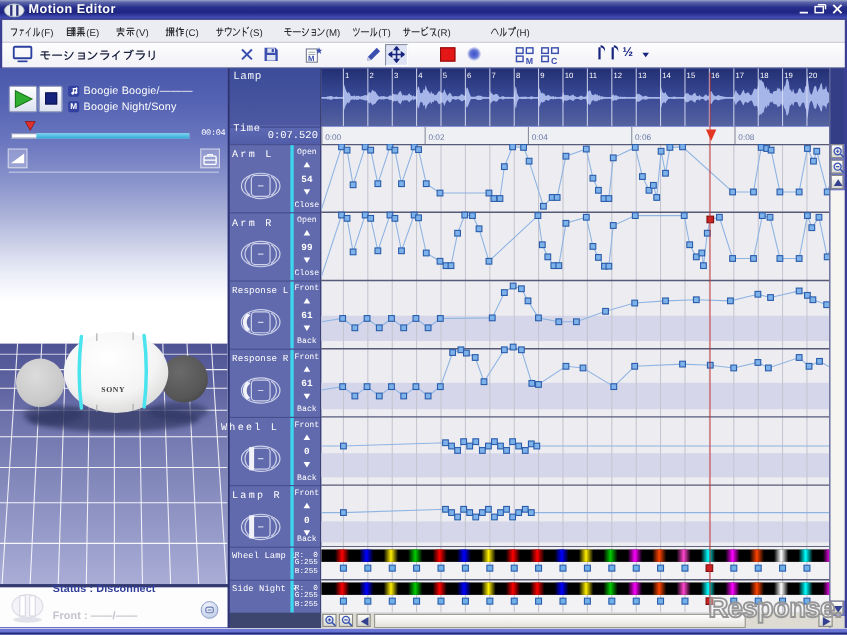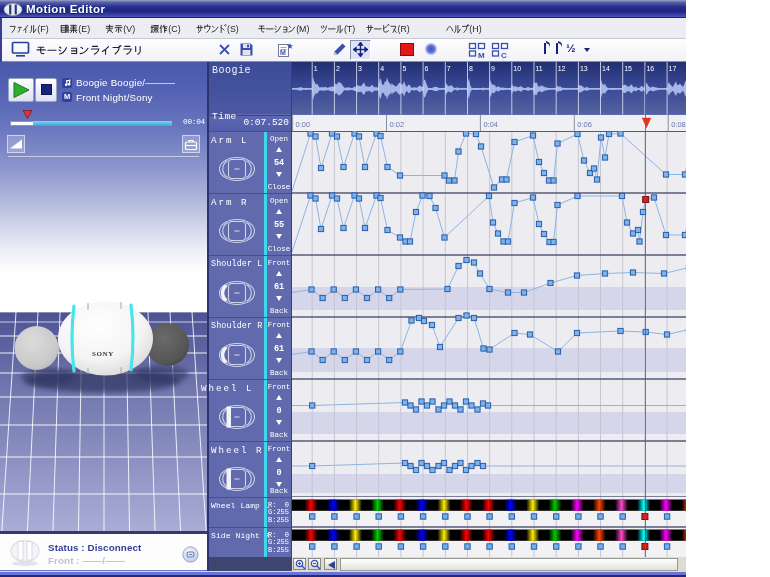--- a/index.html
+++ b/index.html
@@ -1,16 +1,16 @@
 <!DOCTYPE html>
 <html><head><meta charset="utf-8"><style>
 *{margin:0;padding:0;box-sizing:border-box}
 html,body{width:770px;height:577px;overflow:hidden;background:#fff;
  font-family:"Liberation Sans",sans-serif;position:relative}
-#root{position:absolute;left:0;top:0;width:686px;height:577px;overflow:hidden}
+#root{position:absolute;left:0;top:0;width:770px;height:577px;overflow:hidden}
 .abs{position:absolute}
 </style></head><body>
 <div id="root">
     <div class="abs" style="left:0;top:0;width:770px;height:577px;background:#6a74cc"></div>
     <div class="abs" style="left:0;top:0;width:770px;height:18px;background:linear-gradient(#9aa3c6 0%,#5a64a8 12%,#272e8c 38%,#1e2582 62%,#4049b0 88%,#5d66cc 100%)"></div>
     <div class="abs" style="left:0;top:17px;width:770px;height:1px;background:#1a2068"></div>
     <svg class="abs" style="left:3px;top:2.5px" width="20" height="13" viewBox="0 0 20 13">
       <ellipse cx="10" cy="6.5" rx="9" ry="6" fill="#e8eaf2"></ellipse>
       <rect x="6.2" y="1.6" width="2.1" height="9.8" fill="#2a2f7a"></rect>
       <rect x="11.7" y="1.6" width="2.1" height="9.8" fill="#2a2f7a"></rect>
@@ -284,21 +284,21 @@
       <g fill="#fff">
         <rect x="2.2" y="1" width="1.2" height="4.6"></rect>
         <rect x="5" y="0.4" width="1.2" height="4.6"></rect>
         <rect x="2.2" y="1" width="4" height="1.2"></rect>
         <circle cx="2.2" cy="5.8" r="1.3"></circle>
         <circle cx="5" cy="5.2" r="1.3"></circle>
       </g>
     </svg>
     <div class="abs" style="left:76px;top:77px;color:#fff;font-size:9.8px;letter-spacing:0.2px">Boogie Boogie/———</div>
     <div class="abs" style="left:62px;top:92px;width:10px;height:10px;background:#3240a0;border-radius:2px;color:#fff;font-size:7.5px;font-weight:bold;text-align:center;line-height:10px">M</div>
-    <div class="abs" style="left:76px;top:91.5px;color:#fff;font-size:9.8px;letter-spacing:0.2px">Front Night/Sony</div>
+    <div class="abs" style="left:76px;top:91.5px;color:#fff;font-size:9.8px;letter-spacing:0.2px">Boogie Night/Sony</div>
     <svg class="abs" style="left:22px;top:110px" width="11" height="9" viewBox="0 0 11 9">
       <path d="M1 0.5 H10 L5.5 8.5 Z" fill="#e03030" stroke="#8a1818" stroke-width="0.8"></path>
     </svg>
     <div class="abs" style="left:10px;top:120.5px;width:162px;height:5px;background:#fff;border:0.5px solid #8a93b8"></div>
     <div class="abs" style="left:33px;top:120.5px;width:139px;height:5px;background:linear-gradient(#7fd4f0,#30a8d8)"></div>
     <div class="abs" style="left:183px;top:118px;color:#fff;font-size:7.8px;letter-spacing:-0.3px;font-family:'Liberation Mono',monospace">00:04</div>
     <div class="abs" style="left:7px;top:135px;width:18px;height:18px;background:rgba(255,255,255,0.22);border:1px solid rgba(255,255,255,0.55)"></div>
     <svg class="abs" style="left:9px;top:138px" width="14" height="12" viewBox="0 0 14 12">
       <path d="M1 10.5 H13 V1.5 Z" fill="#fff"></path>
     </svg>
@@ -382,39 +382,39 @@
 <text x="101" y="66" font-family="Liberation Serif" font-size="7" font-weight="bold" fill="#3a3a3a" text-anchor="middle" letter-spacing="0.6">SONY</text>
 </svg>
     <div class="abs" style="left:0px;top:531px;width:209px;height:2.5px;background:#343a6e"></div>
     <div class="abs" style="left:0px;top:533.5px;width:207px;height:36.5px;background:#fdfdfe"></div>
     <svg class="abs" style="left:8px;top:539px" width="34" height="28" viewBox="0 0 34 28">
 <ellipse cx="17" cy="24.5" rx="13" ry="2.6" fill="#e2e2ea"></ellipse>
 <ellipse cx="17" cy="12" rx="14" ry="10.5" fill="#f4f4f8" stroke="#dedee8" stroke-width="1.2"></ellipse>
 <rect x="10" y="2.5" width="5" height="18.5" fill="#fff" stroke="#d8d8e2" stroke-width="1"></rect>
 <rect x="19" y="2.5" width="5" height="18.5" fill="#fff" stroke="#d8d8e2" stroke-width="1"></rect>
 </svg>
-    <div class="abs" style="left:48px;top:542px;color:#33409a;font-size:9.8px;font-weight:bold;letter-spacing:0.1px">Status : Disconnect</div>
+    <div class="abs" style="left:48px;top:530px;color:#33409a;font-size:9.8px;font-weight:bold;letter-spacing:0.1px">Status : Disconnect</div>
     <div class="abs" style="left:48px;top:555px;color:#c2c2cc;font-size:9.8px;font-weight:bold;letter-spacing:0.1px">Front : ——/——</div>
     <svg class="abs" style="left:182px;top:546px" width="17" height="17" viewBox="0 0 20 20">
 <defs>
         <radialGradient id="cbtn" cx="0.4" cy="0.3" r="0.9">
           <stop offset="0" stop-color="#f2f6fc"></stop>
           <stop offset="0.7" stop-color="#c6d2ea"></stop>
           <stop offset="1" stop-color="#9aaad2"></stop>
         </radialGradient>
       </defs>
 <circle cx="10" cy="10" r="9" fill="url(#cbtn)" stroke="#8a9ac6" stroke-width="1"></circle>
 <rect x="6" y="7" width="8" height="6" rx="2" fill="none" stroke="#6a7ab0" stroke-width="1.2"></rect>
 <line x1="8" y1="10" x2="12" y2="10" stroke="#6a7ab0" stroke-width="1.2"></line>
 </svg>
     <div class="abs" style="left:207px;top:62px;width:2px;height:509px;background:#2c3370"></div>
     <div class="abs" style="left:209px;top:62px;width:83px;height:495px;background:#616aad"></div>
     <div class="abs" style="left:292px;top:131px;width:462px;height:426px;background:#ededf1"></div>
     <div class="abs" style="left:209px;top:62px;width:83px;height:52px;background:linear-gradient(#3c4c98,#4c58a2)"></div>
-    <div class="abs" style="left:212px;top:65px;color:#f0f2fa;font-size:10px;font-family:'Liberation Mono',monospace;letter-spacing:0.5px">Boogie</div>
+    <div class="abs" style="left:212px;top:65px;color:#f0f2fa;font-size:10px;font-family:'Liberation Mono',monospace;letter-spacing:0.5px">Lamp</div>
     <svg class="abs" style="left:292px;top:62px" width="462" height="52.5" viewBox="292 62 462 52.5">
       <defs>
         <linearGradient id="sbg" x1="0" y1="0" x2="0" y2="1">
           <stop offset="0" stop-color="#222f72"></stop>
           <stop offset="0.5" stop-color="#3a4a96"></stop>
           <stop offset="1" stop-color="#55629f"></stop>
         </linearGradient>
       </defs>
       <rect x="292" y="62" width="462" height="52.5" fill="url(#sbg)"></rect>
       <path d="M292.0 88.1 L293.0 88.1 L294.0 88.1 L295.0 88.1 L296.0 88.1 L297.0 88.1 L298.0 87.5 L299.0 87.8 L300.0 87.2 L301.0 87.3 L302.0 87.4 L303.0 88.1 L304.0 88.1 L305.0 88.0 L306.0 87.8 L307.0 88.1 L308.0 88.1 L309.0 88.1 L310.0 88.1 L311.0 88.1 L312.0 88.1 L313.0 76.7 L314.0 80.7 L315.0 83.1 L316.0 84.8 L317.0 83.6 L318.0 85.1 L319.0 87.2 L320.0 87.2 L321.0 87.6 L322.0 86.7 L323.0 87.7 L324.0 87.0 L325.0 87.3 L326.0 87.1 L327.0 87.8 L328.0 87.7 L329.0 87.3 L330.0 87.2 L331.0 86.7 L332.0 86.5 L333.0 86.4 L334.0 87.0 L335.0 84.1 L336.0 83.6 L337.0 84.8 L338.0 82.6 L339.0 81.7 L340.0 83.1 L341.0 83.0 L342.0 84.6 L343.0 86.1 L344.0 87.3 L345.0 88.0 L346.0 87.4 L347.0 87.5 L348.0 87.6 L349.0 87.3 L350.0 87.8 L351.0 87.9 L352.0 88.1 L353.0 87.7 L354.0 87.1 L355.0 86.6 L356.0 87.5 L357.0 85.1 L358.0 85.5 L359.0 86.0 L360.0 85.4 L361.0 86.6 L362.0 85.0 L363.0 83.6 L364.0 82.6 L365.0 84.6 L366.0 87.0 L367.0 85.9 L368.0 87.0 L369.0 86.4 L370.0 87.0 L371.0 85.8 L372.0 84.6 L373.0 86.3 L374.0 86.4 L375.0 87.8 L376.0 86.5 L377.0 87.7 L378.0 87.6 L379.0 82.8 L380.0 78.3 L381.0 79.6 L382.0 84.5 L383.0 84.8 L384.0 84.5 L385.0 80.8 L386.0 82.3 L387.0 77.3 L388.0 80.8 L389.0 82.7 L390.0 83.3 L391.0 85.6 L392.0 82.8 L393.0 85.2 L394.0 84.8 L395.0 86.6 L396.0 86.3 L397.0 86.0 L398.0 84.2 L399.0 82.9 L400.0 82.8 L401.0 84.1 L402.0 84.8 L403.0 83.9 L404.0 80.9 L405.0 83.9 L406.0 86.0 L407.0 87.0 L408.0 85.2 L409.0 84.4 L410.0 85.3 L411.0 87.6 L412.0 87.8 L413.0 87.5 L414.0 87.3 L415.0 87.3 L416.0 87.8 L417.0 87.6 L418.0 87.0 L419.0 86.0 L420.0 85.5 L421.0 86.3 L422.0 87.0 L423.0 87.1 L424.0 79.9 L425.0 79.6 L426.0 82.6 L427.0 85.3 L428.0 87.7 L429.0 87.9 L430.0 87.9 L431.0 88.0 L432.0 87.9 L433.0 87.6 L434.0 87.0 L435.0 86.8 L436.0 87.0 L437.0 87.0 L438.0 87.4 L439.0 87.9 L440.0 88.1 L441.0 88.0 L442.0 88.1 L443.0 88.1 L444.0 88.1 L445.0 88.1 L446.0 82.7 L447.0 84.8 L448.0 85.7 L449.0 86.5 L450.0 85.5 L451.0 85.4 L452.0 85.4 L453.0 86.8 L454.0 88.1 L455.0 88.1 L456.0 87.8 L457.0 87.5 L458.0 87.4 L459.0 88.1 L460.0 88.1 L461.0 88.1 L462.0 87.9 L463.0 88.1 L464.0 88.1 L465.0 88.1 L466.0 88.1 L467.0 88.1 L468.0 81.7 L469.0 78.0 L470.0 84.3 L471.0 86.9 L472.0 88.1 L473.0 88.1 L474.0 87.9 L475.0 88.0 L476.0 88.0 L477.0 87.9 L478.0 87.8 L479.0 88.1 L480.0 88.1 L481.0 88.1 L482.0 88.0 L483.0 87.5 L484.0 87.8 L485.0 88.1 L486.0 88.1 L487.0 88.1 L488.0 88.1 L489.0 88.1 L490.0 79.9 L491.0 81.8 L492.0 85.1 L493.0 84.2 L494.0 85.0 L495.0 85.3 L496.0 87.2 L497.0 87.0 L498.0 86.4 L499.0 86.3 L500.0 87.6 L501.0 87.8 L502.0 87.8 L503.0 87.3 L504.0 88.1 L505.0 87.7 L506.0 88.1 L507.0 88.1 L508.0 88.1 L509.0 88.1 L510.0 87.7 L511.0 88.0 L512.0 83.5 L513.0 86.6 L514.0 86.3 L515.0 86.5 L516.0 86.4 L517.0 86.8 L518.0 87.6 L519.0 86.9 L520.0 86.7 L521.0 85.7 L522.0 87.3 L523.0 87.6 L524.0 88.1 L525.0 88.1 L526.0 88.1 L527.0 87.4 L528.0 86.8 L529.0 87.3 L530.0 87.9 L531.0 88.0 L532.0 87.7 L533.0 87.8 L534.0 81.9 L535.0 83.4 L536.0 81.9 L537.0 83.0 L538.0 86.0 L539.0 86.4 L540.0 86.7 L541.0 85.1 L542.0 86.3 L543.0 85.6 L544.0 87.3 L545.0 86.5 L546.0 88.0 L547.0 87.2 L548.0 87.9 L549.0 87.9 L550.0 88.1 L551.0 88.1 L552.0 88.1 L553.0 88.1 L554.0 88.1 L555.0 88.1 L556.0 88.1 L557.0 85.8 L558.0 86.1 L559.0 87.3 L560.0 86.1 L561.0 87.2 L562.0 87.6 L563.0 88.1 L564.0 87.8 L565.0 88.1 L566.0 87.9 L567.0 88.1 L568.0 88.0 L569.0 88.1 L570.0 88.1 L571.0 88.1 L572.0 88.1 L573.0 88.1 L574.0 88.1 L575.0 88.1 L576.0 88.1 L577.0 88.1 L578.0 88.1 L579.0 85.0 L580.0 85.5 L581.0 85.2 L582.0 86.2 L583.0 86.6 L584.0 87.7 L585.0 87.7 L586.0 87.3 L587.0 87.1 L588.0 87.5 L589.0 88.0 L590.0 88.1 L591.0 88.1 L592.0 88.1 L593.0 88.1 L594.0 88.1 L595.0 88.1 L596.0 88.1 L597.0 88.1 L598.0 88.1 L599.0 88.1 L600.0 88.1 L601.0 79.1 L602.0 83.1 L603.0 84.6 L604.0 84.7 L605.0 83.6 L606.0 85.9 L607.0 87.2 L608.0 88.1 L609.0 88.1 L610.0 88.1 L611.0 88.1 L612.0 87.9 L613.0 87.8 L614.0 88.0 L615.0 88.1 L616.0 88.1 L617.0 88.1 L618.0 88.1 L619.0 88.1 L620.0 88.1 L621.0 88.1 L622.0 88.1 L623.0 85.5 L624.0 84.7 L625.0 84.8 L626.0 85.0 L627.0 86.5 L628.0 86.3 L629.0 87.0 L630.0 85.5 L631.0 85.0 L632.0 84.3 L633.0 86.9 L634.0 87.2 L635.0 87.5 L636.0 86.1 L637.0 87.7 L638.0 87.9 L639.0 88.1 L640.0 87.5 L641.0 86.2 L642.0 85.8 L643.0 87.2 L644.0 87.6 L645.0 84.7 L646.0 82.9 L647.0 83.2 L648.0 85.5 L649.0 86.6 L650.0 87.4 L651.0 87.5 L652.0 86.9 L653.0 86.4 L654.0 86.9 L655.0 87.2 L656.0 87.5 L657.0 87.4 L658.0 87.9 L659.0 88.0 L660.0 88.1 L661.0 88.1 L662.0 88.1 L663.0 88.1 L664.0 88.1 L665.0 88.1 L666.0 88.1 L667.0 88.1 L668.0 84.2 L669.0 81.7 L670.0 84.4 L671.0 85.1 L672.0 86.6 L673.0 86.7 L674.0 85.1 L675.0 83.0 L676.0 81.4 L677.0 84.5 L678.0 85.3 L679.0 84.3 L680.0 83.8 L681.0 84.8 L682.0 86.3 L683.0 86.6 L684.0 85.1 L685.0 82.0 L686.0 80.4 L687.0 80.6 L688.0 81.4 L689.0 78.7 L690.0 70.8 L691.0 73.3 L692.0 72.0 L693.0 74.4 L694.0 74.5 L695.0 78.5 L696.0 80.9 L697.0 78.5 L698.0 82.3 L699.0 80.5 L700.0 85.0 L701.0 84.4 L702.0 85.7 L703.0 83.4 L704.0 82.8 L705.0 82.7 L706.0 82.4 L707.0 79.5 L708.0 81.0 L709.0 80.2 L710.0 83.7 L711.0 80.8 L712.0 82.5 L713.0 78.7 L714.0 77.5 L715.0 71.5 L716.0 71.8 L717.0 74.3 L718.0 81.5 L719.0 81.5 L720.0 84.0 L721.0 80.4 L722.0 84.3 L723.0 85.2 L724.0 84.8 L725.0 84.4 L726.0 81.2 L727.0 80.0 L728.0 81.0 L729.0 83.7 L730.0 84.4 L731.0 84.3 L732.0 78.9 L733.0 77.8 L734.0 67.6 L735.0 76.3 L736.0 83.4 L737.0 85.4 L738.0 86.1 L739.0 83.0 L740.0 79.3 L741.0 77.9 L742.0 78.7 L743.0 83.9 L744.0 81.3 L745.0 80.0 L746.0 76.4 L747.0 75.4 L748.0 82.1 L749.0 80.7 L750.0 81.2 L751.0 77.8 L752.0 82.9 L753.0 84.1 L754.0 84.9 L754.0 92.8 L753.0 93.5 L752.0 94.6 L751.0 99.3 L750.0 96.2 L749.0 96.6 L748.0 95.3 L747.0 101.5 L746.0 100.6 L745.0 97.3 L744.0 96.1 L743.0 93.7 L742.0 98.4 L741.0 99.2 L740.0 97.9 L739.0 94.5 L738.0 91.7 L737.0 92.3 L736.0 94.2 L735.0 100.6 L734.0 108.7 L733.0 99.3 L732.0 98.2 L731.0 93.3 L730.0 93.2 L729.0 93.9 L728.0 96.4 L727.0 97.3 L726.0 96.2 L725.0 93.2 L724.0 92.8 L723.0 92.5 L722.0 93.3 L721.0 96.9 L720.0 93.6 L719.0 95.9 L718.0 95.9 L717.0 102.6 L716.0 104.8 L715.0 105.1 L714.0 99.6 L713.0 98.5 L712.0 95.0 L711.0 96.6 L710.0 93.9 L709.0 97.1 L708.0 96.4 L707.0 97.7 L706.0 95.1 L705.0 94.8 L704.0 94.7 L703.0 94.2 L702.0 92.0 L701.0 93.3 L700.0 92.6 L699.0 96.8 L698.0 95.2 L697.0 98.7 L696.0 96.4 L695.0 98.7 L694.0 102.4 L693.0 102.5 L692.0 104.6 L691.0 103.4 L690.0 105.7 L689.0 98.5 L688.0 96.0 L687.0 96.7 L686.0 96.9 L685.0 95.4 L684.0 92.6 L683.0 91.3 L682.0 91.5 L681.0 92.8 L680.0 93.7 L679.0 93.3 L678.0 92.4 L677.0 93.2 L676.0 96.0 L675.0 94.6 L674.0 92.6 L673.0 91.1 L672.0 91.2 L671.0 92.6 L670.0 93.2 L669.0 95.7 L668.0 93.4 L667.0 89.8 L666.0 89.8 L665.0 89.8 L664.0 89.8 L663.0 89.8 L662.0 89.8 L661.0 89.8 L660.0 89.8 L659.0 89.9 L658.0 90.0 L657.0 90.5 L656.0 90.3 L655.0 90.7 L654.0 90.9 L653.0 91.4 L652.0 90.9 L651.0 90.4 L650.0 90.5 L649.0 91.2 L648.0 92.2 L647.0 94.3 L646.0 94.6 L645.0 92.9 L644.0 90.2 L643.0 90.6 L642.0 91.9 L641.0 91.6 L640.0 90.4 L639.0 89.8 L638.0 90.0 L637.0 90.2 L636.0 91.7 L635.0 90.4 L634.0 90.7 L633.0 90.9 L632.0 93.3 L631.0 92.7 L630.0 92.2 L629.0 90.9 L628.0 91.5 L627.0 91.3 L626.0 92.6 L625.0 92.9 L624.0 93.0 L623.0 92.2 L622.0 89.8 L621.0 89.8 L620.0 89.8 L619.0 89.8 L618.0 89.8 L617.0 89.8 L616.0 89.8 L615.0 89.8 L614.0 89.9 L613.0 90.1 L612.0 90.0 L611.0 89.8 L610.0 89.8 L609.0 89.8 L608.0 89.8 L607.0 90.7 L606.0 91.8 L605.0 94.0 L604.0 92.9 L603.0 93.1 L602.0 94.4 L601.0 98.1 L600.0 89.8 L599.0 89.8 L598.0 89.8 L597.0 89.8 L596.0 89.8 L595.0 89.8 L594.0 89.8 L593.0 89.8 L592.0 89.8 L591.0 89.8 L590.0 89.8 L589.0 89.9 L588.0 90.4 L587.0 90.7 L586.0 90.5 L585.0 90.2 L584.0 90.2 L583.0 91.2 L582.0 91.6 L581.0 92.5 L580.0 92.3 L579.0 92.7 L578.0 89.8 L577.0 89.8 L576.0 89.8 L575.0 89.8 L574.0 89.8 L573.0 89.8 L572.0 89.8 L571.0 89.8 L570.0 89.8 L569.0 89.8 L568.0 90.0 L567.0 89.8 L566.0 90.0 L565.0 89.8 L564.0 90.1 L563.0 89.8 L562.0 90.3 L561.0 90.7 L560.0 91.6 L559.0 90.6 L558.0 91.7 L557.0 91.9 L556.0 89.8 L555.0 89.8 L554.0 89.8 L553.0 89.8 L552.0 89.8 L551.0 89.8 L550.0 89.8 L549.0 90.0 L548.0 90.0 L547.0 90.6 L546.0 89.9 L545.0 91.3 L544.0 90.6 L543.0 92.2 L542.0 91.5 L541.0 92.6 L540.0 91.1 L539.0 91.4 L538.0 91.8 L537.0 94.6 L536.0 95.6 L535.0 94.2 L534.0 95.5 L533.0 90.1 L532.0 90.2 L531.0 89.9 L530.0 90.0 L529.0 90.6 L528.0 91.0 L527.0 90.5 L526.0 89.9 L525.0 89.9 L524.0 89.8 L523.0 90.3 L522.0 90.6 L521.0 92.1 L520.0 91.1 L519.0 90.9 L518.0 90.3 L517.0 91.0 L516.0 91.4 L515.0 91.3 L514.0 91.5 L513.0 91.2 L512.0 94.0 L511.0 89.9 L510.0 90.2 L509.0 89.8 L508.0 89.8 L507.0 89.8 L506.0 89.8 L505.0 90.2 L504.0 89.8 L503.0 90.5 L502.0 90.1 L501.0 90.1 L500.0 90.3 L499.0 91.5 L498.0 91.4 L497.0 90.8 L496.0 90.6 L495.0 92.4 L494.0 92.7 L493.0 93.4 L492.0 92.6 L491.0 95.7 L490.0 97.3 L489.0 89.8 L488.0 89.8 L487.0 89.8 L486.0 89.8 L485.0 89.8 L484.0 90.1 L483.0 90.4 L482.0 89.9 L481.0 89.8 L480.0 89.8 L479.0 89.8 L478.0 90.1 L477.0 90.0 L476.0 89.9 L475.0 89.9 L474.0 90.0 L473.0 89.8 L472.0 89.8 L471.0 90.9 L470.0 93.3 L469.0 99.1 L468.0 95.7 L467.0 89.8 L466.0 89.8 L465.0 89.8 L464.0 89.8 L463.0 89.8 L462.0 90.0 L461.0 89.8 L460.0 89.8 L459.0 89.8 L458.0 90.4 L457.0 90.4 L456.0 90.1 L455.0 89.8 L454.0 89.8 L453.0 91.0 L452.0 92.3 L451.0 92.3 L450.0 92.2 L449.0 91.3 L448.0 92.0 L447.0 92.8 L446.0 94.8 L445.0 89.8 L444.0 89.8 L443.0 89.8 L442.0 89.8 L441.0 89.9 L440.0 89.8 L439.0 90.0 L438.0 90.5 L437.0 90.9 L436.0 90.9 L435.0 91.0 L434.0 90.9 L433.0 90.3 L432.0 90.0 L431.0 89.9 L430.0 90.0 L429.0 90.1 L428.0 90.2 L427.0 92.4 L426.0 94.9 L425.0 97.6 L424.0 97.4 L423.0 90.8 L422.0 90.8 L421.0 91.5 L420.0 92.2 L419.0 91.7 L418.0 90.9 L417.0 90.3 L416.0 90.1 L415.0 90.6 L414.0 90.6 L413.0 90.4 L412.0 90.1 L411.0 90.3 L410.0 92.4 L409.0 93.2 L408.0 92.5 L407.0 90.8 L406.0 91.8 L405.0 93.7 L404.0 96.5 L403.0 93.7 L402.0 92.9 L401.0 93.5 L400.0 94.7 L399.0 94.6 L398.0 93.5 L397.0 91.7 L396.0 91.5 L395.0 91.2 L394.0 92.9 L393.0 92.5 L392.0 94.7 L391.0 92.2 L390.0 94.2 L389.0 94.8 L388.0 96.5 L387.0 99.7 L386.0 95.1 L385.0 96.6 L384.0 93.2 L383.0 92.8 L382.0 93.1 L381.0 97.6 L380.0 98.9 L379.0 94.7 L378.0 90.3 L377.0 90.2 L376.0 91.3 L375.0 90.1 L374.0 91.4 L373.0 91.5 L372.0 93.1 L371.0 91.9 L370.0 90.8 L369.0 91.4 L368.0 90.8 L367.0 91.9 L366.0 90.8 L365.0 93.0 L364.0 94.9 L363.0 93.9 L362.0 92.7 L361.0 91.2 L360.0 92.3 L359.0 91.7 L358.0 92.2 L357.0 92.6 L356.0 90.4 L355.0 91.2 L354.0 90.8 L353.0 90.2 L352.0 89.8 L351.0 90.0 L350.0 90.1 L349.0 90.6 L348.0 90.3 L347.0 90.4 L346.0 90.4 L345.0 89.9 L344.0 90.6 L343.0 91.7 L342.0 93.0 L341.0 94.5 L340.0 94.4 L339.0 95.7 L338.0 94.9 L337.0 92.9 L336.0 94.0 L335.0 93.5 L334.0 90.9 L333.0 91.4 L332.0 91.3 L331.0 91.2 L330.0 90.7 L329.0 90.6 L328.0 90.2 L327.0 90.1 L326.0 90.7 L325.0 90.6 L324.0 90.8 L323.0 90.2 L322.0 91.1 L321.0 90.3 L320.0 90.6 L319.0 90.7 L318.0 92.6 L317.0 94.0 L316.0 92.9 L315.0 94.5 L314.0 96.6 L313.0 100.3 L312.0 89.8 L311.0 89.8 L310.0 89.8 L309.0 89.8 L308.0 89.8 L307.0 89.9 L306.0 90.1 L305.0 90.0 L304.0 89.8 L303.0 89.8 L302.0 90.5 L301.0 90.6 L300.0 90.7 L299.0 90.1 L298.0 90.4 L297.0 89.8 L296.0 89.8 L295.0 89.8 L294.0 89.8 L293.0 89.8 L292.0 89.8 Z" fill="#a7b6e8"></path>
@@ -499,43 +499,43 @@
         <ellipse cx="22.0" cy="14.0" rx="17.5" ry="11.5"></ellipse>
         <rect x="13.5" y="4.5" width="17" height="19" rx="3.5"></rect>
         <line x1="19.5" y1="14.0" x2="24.5" y2="14.0"></line>
         <path d="M12.5 5.5 A 13 11 0 0 0 12.5 22.5"></path>
         <path d="M31.5 5.5 A 13 11 0 0 1 31.5 22.5"></path>
       </g>
     </svg>
     <div class="abs" style="left:263.5px;top:194.0px;width:3px;height:61.0px;background:#3cd8ee"></div>
     <div class="abs" style="left:266.5px;top:196.5px;width:25px;text-align:center;color:#fff;font-size:7.5px;font-family:'Liberation Mono',monospace">Open</div>
     <div class="abs" style="left:276px;top:208.5px;width:0;height:0;border-left:3.5px solid transparent;border-right:3.5px solid transparent;border-bottom:5px solid #fff"></div>
-    <div class="abs" style="left:266.5px;top:219.5px;width:25px;text-align:center;color:#fff;font-size:8.5px;font-weight:bold;font-family:'Liberation Mono',monospace">55</div>
+    <div class="abs" style="left:266.5px;top:219.5px;width:25px;text-align:center;color:#fff;font-size:8.5px;font-weight:bold;font-family:'Liberation Mono',monospace">99</div>
     <div class="abs" style="left:276px;top:233.5px;width:0;height:0;border-left:3.5px solid transparent;border-right:3.5px solid transparent;border-top:5px solid #fff"></div>
     <div class="abs" style="left:266.5px;top:244.5px;width:25px;text-align:center;color:#fff;font-size:7.5px;font-family:'Liberation Mono',monospace">Close</div>
     <div class="abs" style="left:209px;top:255.0px;width:83px;height:62.0px;background:#616aad;border-top:1px solid #464e8e"></div>
-    <div class="abs" style="left:211px;top:259.0px;color:#fff;font-size:8.4px;font-family:'Liberation Mono',monospace;letter-spacing:0.1px;white-space:nowrap">Shoulder L</div>
+    <div class="abs" style="left:211px;top:259.0px;color:#fff;font-size:8.4px;font-family:'Liberation Mono',monospace;letter-spacing:0.1px;white-space:nowrap">Response L</div>
     <svg class="abs" style="left:215px;top:279.0px" width="44" height="28" viewBox="0 0 44 28">
       <g fill="none" stroke="#cdd2ea" stroke-width="1.1">
         <ellipse cx="22.0" cy="14.0" rx="17.5" ry="11.5"></ellipse>
         <rect x="13.5" y="4.5" width="17" height="19" rx="3.5"></rect>
         <line x1="19.5" y1="14.0" x2="24.5" y2="14.0"></line>
         <path d="M12.5 5.5 A 13 11 0 0 0 12.5 22.5"></path>
         <path d="M31.5 5.5 A 13 11 0 0 1 31.5 22.5"></path>
       </g>
       <path d="M9.5 5.8 A 11 11 0 0 0 9.5 22.2 L 12.5 20.4 A 8 8 0 0 1 12.5 7.6 Z" fill="#f2f3fa"></path>
     </svg>
     <div class="abs" style="left:263.5px;top:256.0px;width:3px;height:61.0px;background:#3cd8ee"></div>
     <div class="abs" style="left:266.5px;top:258.5px;width:25px;text-align:center;color:#fff;font-size:7.5px;font-family:'Liberation Mono',monospace">Front</div>
     <div class="abs" style="left:276px;top:270.5px;width:0;height:0;border-left:3.5px solid transparent;border-right:3.5px solid transparent;border-bottom:5px solid #fff"></div>
     <div class="abs" style="left:266.5px;top:281.5px;width:25px;text-align:center;color:#fff;font-size:8.5px;font-weight:bold;font-family:'Liberation Mono',monospace">61</div>
     <div class="abs" style="left:276px;top:295.5px;width:0;height:0;border-left:3.5px solid transparent;border-right:3.5px solid transparent;border-top:5px solid #fff"></div>
     <div class="abs" style="left:266.5px;top:306.5px;width:25px;text-align:center;color:#fff;font-size:7.5px;font-family:'Liberation Mono',monospace">Back</div>
     <div class="abs" style="left:209px;top:317.0px;width:83px;height:62.0px;background:#616aad;border-top:1px solid #464e8e"></div>
-    <div class="abs" style="left:211px;top:321.0px;color:#fff;font-size:8.4px;font-family:'Liberation Mono',monospace;letter-spacing:0.1px;white-space:nowrap">Shoulder R</div>
+    <div class="abs" style="left:211px;top:321.0px;color:#fff;font-size:8.4px;font-family:'Liberation Mono',monospace;letter-spacing:0.1px;white-space:nowrap">Response R</div>
     <svg class="abs" style="left:215px;top:341.0px" width="44" height="28" viewBox="0 0 44 28">
       <g fill="none" stroke="#cdd2ea" stroke-width="1.1">
         <ellipse cx="22.0" cy="14.0" rx="17.5" ry="11.5"></ellipse>
         <rect x="13.5" y="4.5" width="17" height="19" rx="3.5"></rect>
         <line x1="19.5" y1="14.0" x2="24.5" y2="14.0"></line>
         <path d="M12.5 5.5 A 13 11 0 0 0 12.5 22.5"></path>
         <path d="M31.5 5.5 A 13 11 0 0 1 31.5 22.5"></path>
       </g>
       <path d="M9.5 5.8 A 11 11 0 0 0 9.5 22.2 L 12.5 20.4 A 8 8 0 0 1 12.5 7.6 Z" fill="#f2f3fa"></path>
     </svg>
@@ -557,21 +557,21 @@
       </g>
       <rect x="11.5" y="3.5" width="4.5" height="21" fill="#f2f3fa"></rect>
     </svg>
     <div class="abs" style="left:263.5px;top:380.0px;width:3px;height:61.0px;background:#3cd8ee"></div>
     <div class="abs" style="left:266.5px;top:382.5px;width:25px;text-align:center;color:#fff;font-size:7.5px;font-family:'Liberation Mono',monospace">Front</div>
     <div class="abs" style="left:276px;top:394.5px;width:0;height:0;border-left:3.5px solid transparent;border-right:3.5px solid transparent;border-bottom:5px solid #fff"></div>
     <div class="abs" style="left:266.5px;top:405.5px;width:25px;text-align:center;color:#fff;font-size:8.5px;font-weight:bold;font-family:'Liberation Mono',monospace">0</div>
     <div class="abs" style="left:276px;top:419.5px;width:0;height:0;border-left:3.5px solid transparent;border-right:3.5px solid transparent;border-top:5px solid #fff"></div>
     <div class="abs" style="left:266.5px;top:430.5px;width:25px;text-align:center;color:#fff;font-size:7.5px;font-family:'Liberation Mono',monospace">Back</div>
     <div class="abs" style="left:209px;top:441.0px;width:83px;height:56.0px;background:#616aad;border-top:1px solid #464e8e"></div>
-    <div class="abs" style="left:211px;top:445.0px;color:#fff;font-size:9.2px;font-family:'Liberation Mono',monospace;letter-spacing:2.0px;white-space:nowrap">Wheel R</div>
+    <div class="abs" style="left:211px;top:445.0px;color:#fff;font-size:9.2px;font-family:'Liberation Mono',monospace;letter-spacing:2.0px;white-space:nowrap">Lamp R</div>
     <svg class="abs" style="left:215px;top:465.0px" width="44" height="28" viewBox="0 0 44 28">
       <g fill="none" stroke="#cdd2ea" stroke-width="1.1">
         <ellipse cx="22.0" cy="14.0" rx="17.5" ry="11.5"></ellipse>
         <rect x="13.5" y="4.5" width="17" height="19" rx="3.5"></rect>
         <line x1="19.5" y1="14.0" x2="24.5" y2="14.0"></line>
         <path d="M12.5 5.5 A 13 11 0 0 0 12.5 22.5"></path>
         <path d="M31.5 5.5 A 13 11 0 0 1 31.5 22.5"></path>
       </g>
       <rect x="11.5" y="3.5" width="4.5" height="21" fill="#f2f3fa"></rect>
     </svg>
@@ -1208,12 +1208,13 @@
     <div class="abs" style="left:743.5px;top:557.5px;width:13.0px;height:12.5px;background:linear-gradient(#fdfdfc,#d8d7ce);border:1px solid #8a8a84">
       <svg width="9" height="10" viewBox="0 0 9 10" style="position:absolute;left:2px;top:1px">
         <path d="M8 5 L1 1 V9 Z" fill="#33418e"></path>
       </svg>
     </div>
     <div class="abs" style="left:0;top:570.5px;width:770px;height:1px;background:#d8d8e2"></div>
     <div class="abs" style="left:0;top:571.5px;width:770px;height:3.5px;background:#6a74d4"></div>
     <div class="abs" style="left:0;top:575px;width:770px;height:2px;background:#23297c"></div>
     <div class="abs" style="left:0;top:18px;width:2px;height:44px;background:#3a3f94"></div>
     <div class="abs" style="left:768px;top:18px;width:2px;height:553px;background:#3a3f94"></div>
+    <div class="abs" style="left:644px;top:539px;font-size:25px;font-weight:bold;font-family:'Liberation Sans',sans-serif;color:rgba(250,250,250,0.38);-webkit-text-stroke:1.7px #969696;letter-spacing:-0.6px">Response.</div>
   </div>
 </body></html>

